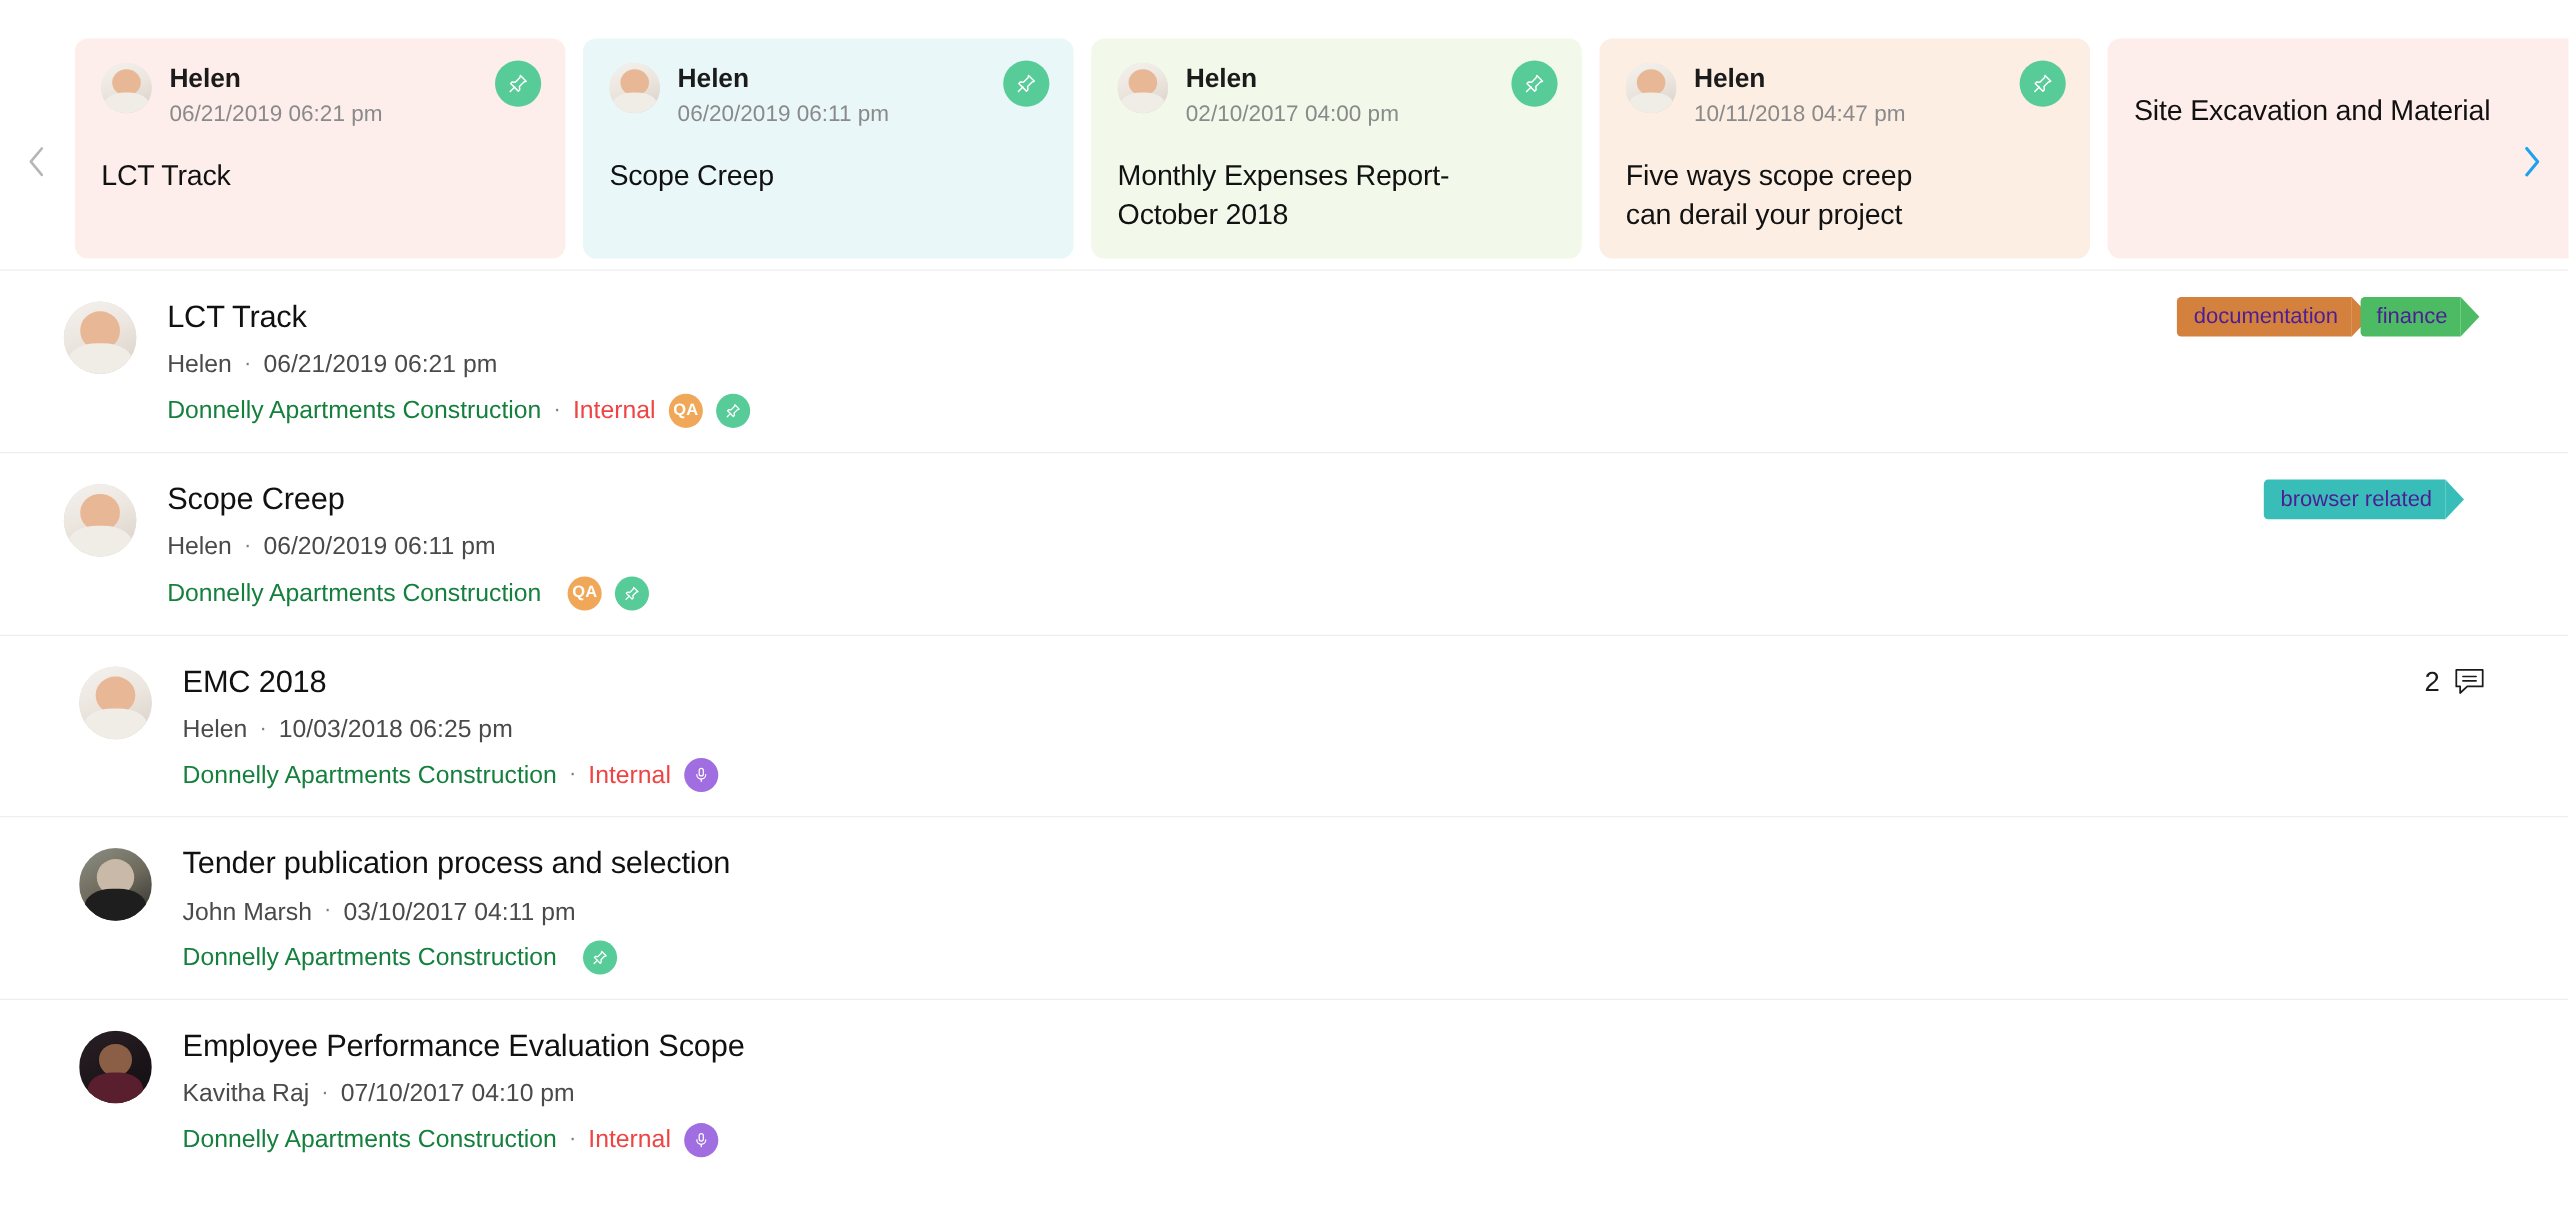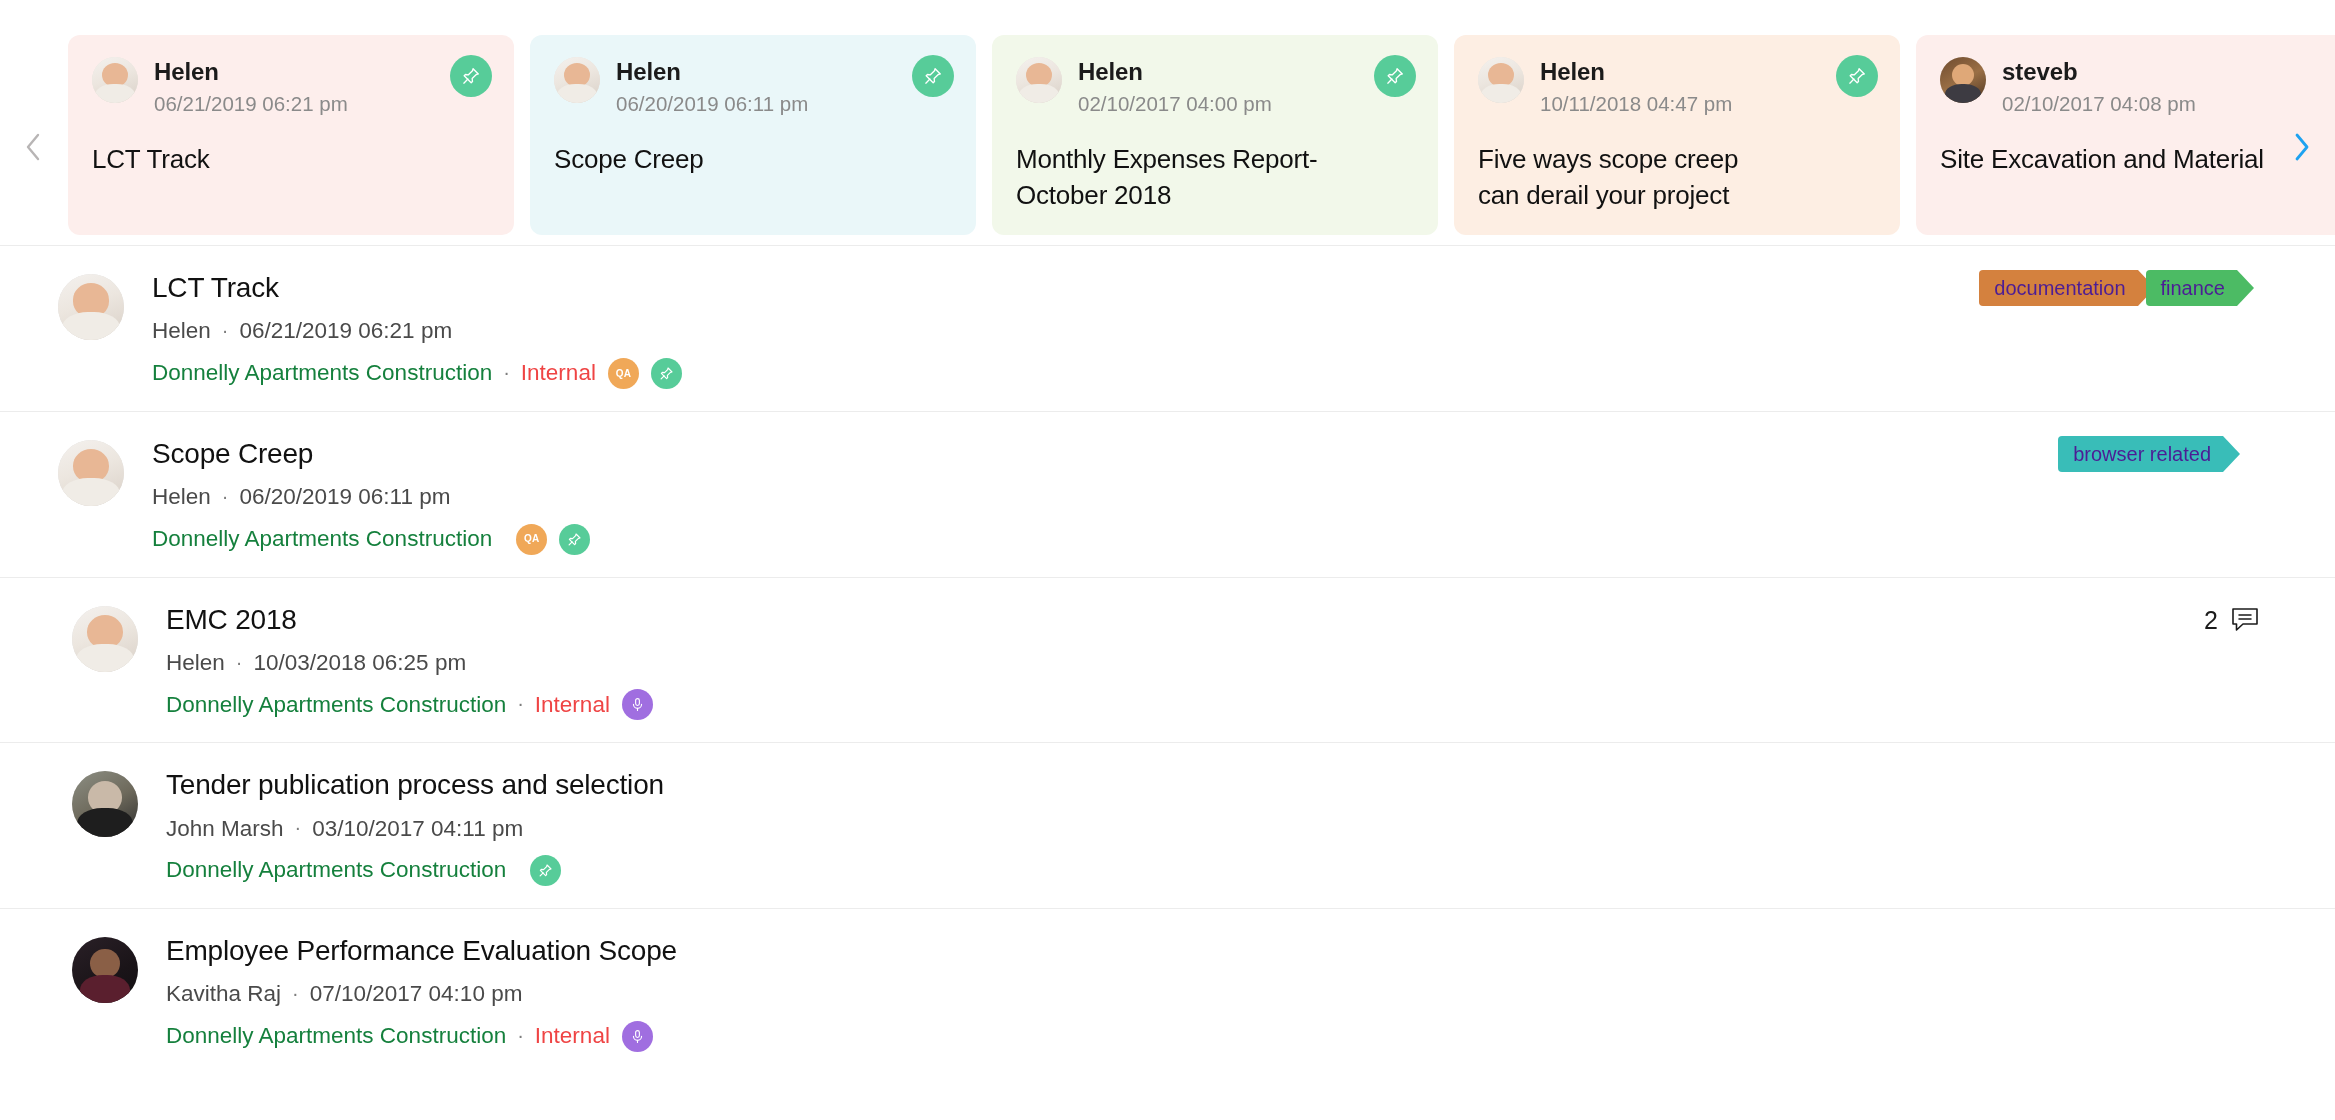--- a/index.html
+++ b/index.html
@@ -152,21 +152,21 @@
     width: 31px; height: 31px;
     border-radius: 50%;
     margin-left: 12px;
     flex: 0 0 31px;
   }
   .mini-badge.qa  { background: #f0a858; }
   .mini-badge.pin { background: #57cc99; }
   .mini-badge.mic { background: #a06ee0; }
   .qa-text {
     color: #ffffff;
-    font-size: 10px;
+    font-size: 15px;
     font-weight: 700;
     letter-spacing: 0.2px;
   }
 
   
   .row-right {
     position: absolute;
     right: 98px;
     top: 24px;
     display: flex;
@@ -319,29 +319,20 @@
         <svg width="20" height="20" viewBox="0 0 24 24">
           <path d="M14.5 3.2 L20.8 9.5 L18.3 10.2 L13.4 15.1 L13.8 18.6 L12.2 20.2 L3.8 11.8 L5.4 10.2 L8.9 10.6 L13.8 5.7 Z" fill="none" stroke="#ffffff" stroke-width="1.6" stroke-linejoin="round"></path>
           <path d="M8.3 15.7 L3.4 20.6" fill="none" stroke="#ffffff" stroke-width="1.6" stroke-linecap="round"></path>
         </svg>
       </div>
       <div class="pin-title">Five ways scope creep
 can derail  your project</div>
     </div>
 
     <div class="pin-card" style="background:#fdeeec">
-      <div class="pin-card-head">
-        <div class="pin-avatar">
-            <div class="av steve"></div>
-          </div>
-        <div class="pin-meta">
-          <div class="pin-author">steveb</div>
-          <div class="pin-date">02/10/2017 04:08 pm</div>
-        </div>
-      </div>
       <div class="pin-title" style="max-width:460px">Site Excavation and Material</div>
     </div>
 
   </div>
 
   <div class="nav-arrow nav-right">
     <svg width="20" height="32" viewBox="0 0 20 32">
       <path d="M5 4 L15 16 L5 28" fill="none" stroke="#1ea2f0" stroke-width="2.8" stroke-linecap="round" stroke-linejoin="round"></path>
     </svg>
   </div>

